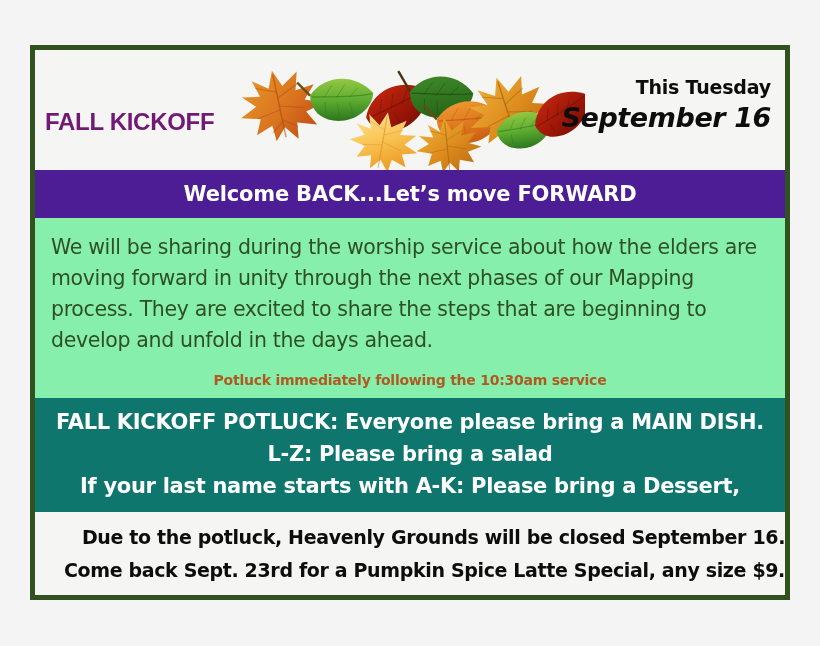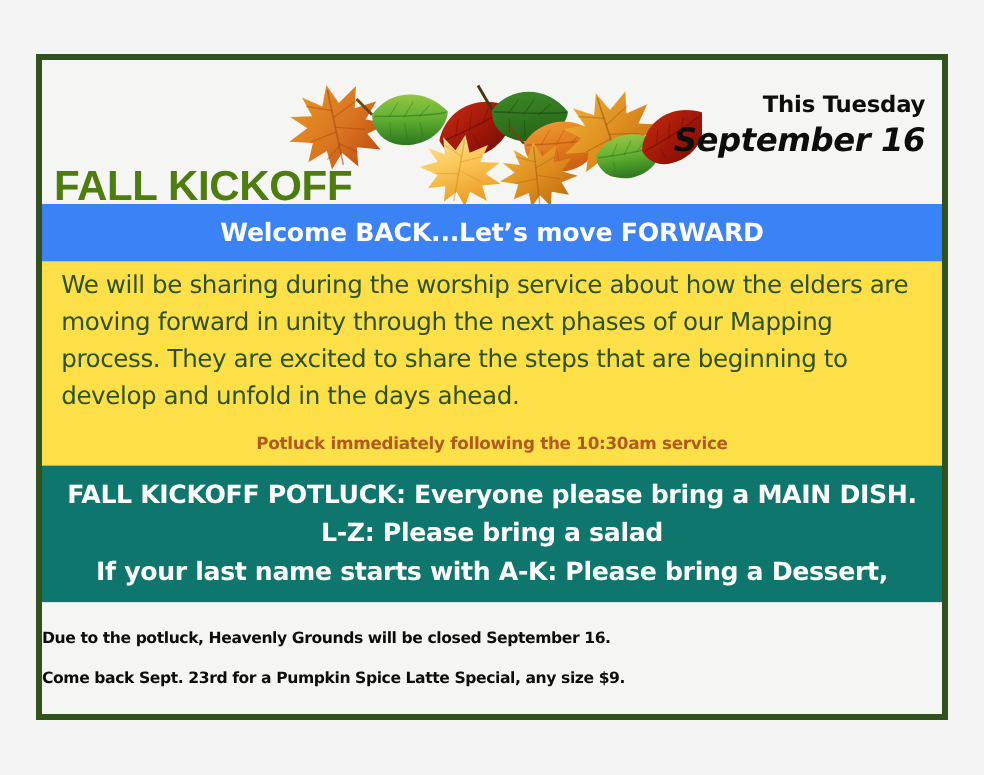--- a/index.html
+++ b/index.html
@@ -35,25 +35,24 @@
     height: 120px;
     flex: 0 0 120px;
     background: #f5f5f3;
   }
   .brand-title {
     position: absolute;
     left: 10px;
     top: 58px;
     font-family: "Liberation Sans", sans-serif;
     font-weight: bold;
-    font-size: 35px;
+    font-size: 24px;
     letter-spacing: -0.3px;
-    color: #4d7c0f;
+    color: #701a75;
     white-space: nowrap;
-    margin-top: 28px;
   }
   .date-block {
     position: absolute;
     right: 14px;
     top: 25px;
     text-align: right;
     color: #0d0d0d;
   }
   .date-small {
     font-family: "DejaVu Sans", sans-serif;
@@ -79,36 +78,36 @@
     top: 2px;
     width: 350px;
     height: 118px;
     pointer-events: none;
   }
   .leaves svg { display: block; width: 100%; height: 100%; }
 
   
   .banner {
     flex: 0 0 48px;
-    background: #3b82f6;
+    background: #4c1d95;
     color: #ffffff;
     display: flex;
     align-items: center;
     justify-content: center;
     font-family: "DejaVu Sans", sans-serif;
     font-weight: bold;
     font-size: 21px;
     letter-spacing: -0.2px;
   }
 
   
   .body-area {
     flex: 0 0 auto;
-    padding: 4px 16px 0 16px;
-    background: #fde047;
+    padding: 14px 16px 0 16px;
+    background: #86efac;
   }
   .body-text {
     color: #2f5121;
     font-family: "DejaVu Sans", sans-serif;
     font-size: 20.5px;
     line-height: 31px;
     letter-spacing: -0.35px;
   }
   .potluck-line {
     margin-top: 16px;
@@ -137,25 +136,25 @@
   .green-block div { white-space: nowrap; }
 
   
   .bottom-block {
     flex: 1 1 auto;
     background: #f5f5f3;
     color: #0d0d0d;
     text-align: center;
     display: flex;
     flex-direction: column;
-    align-items: flex-start;
+    align-items: flex-end;
     justify-content: center;
     font-family: "DejaVu Sans", sans-serif;
     font-weight: bold;
-    font-size: 13px;
+    font-size: 19px;
     line-height: 33px;
     letter-spacing: -0.35px;
   }
   .bottom-block div { white-space: nowrap; }
 </style>
 </head>
 <body>
 
 <div class="flyer">
 

